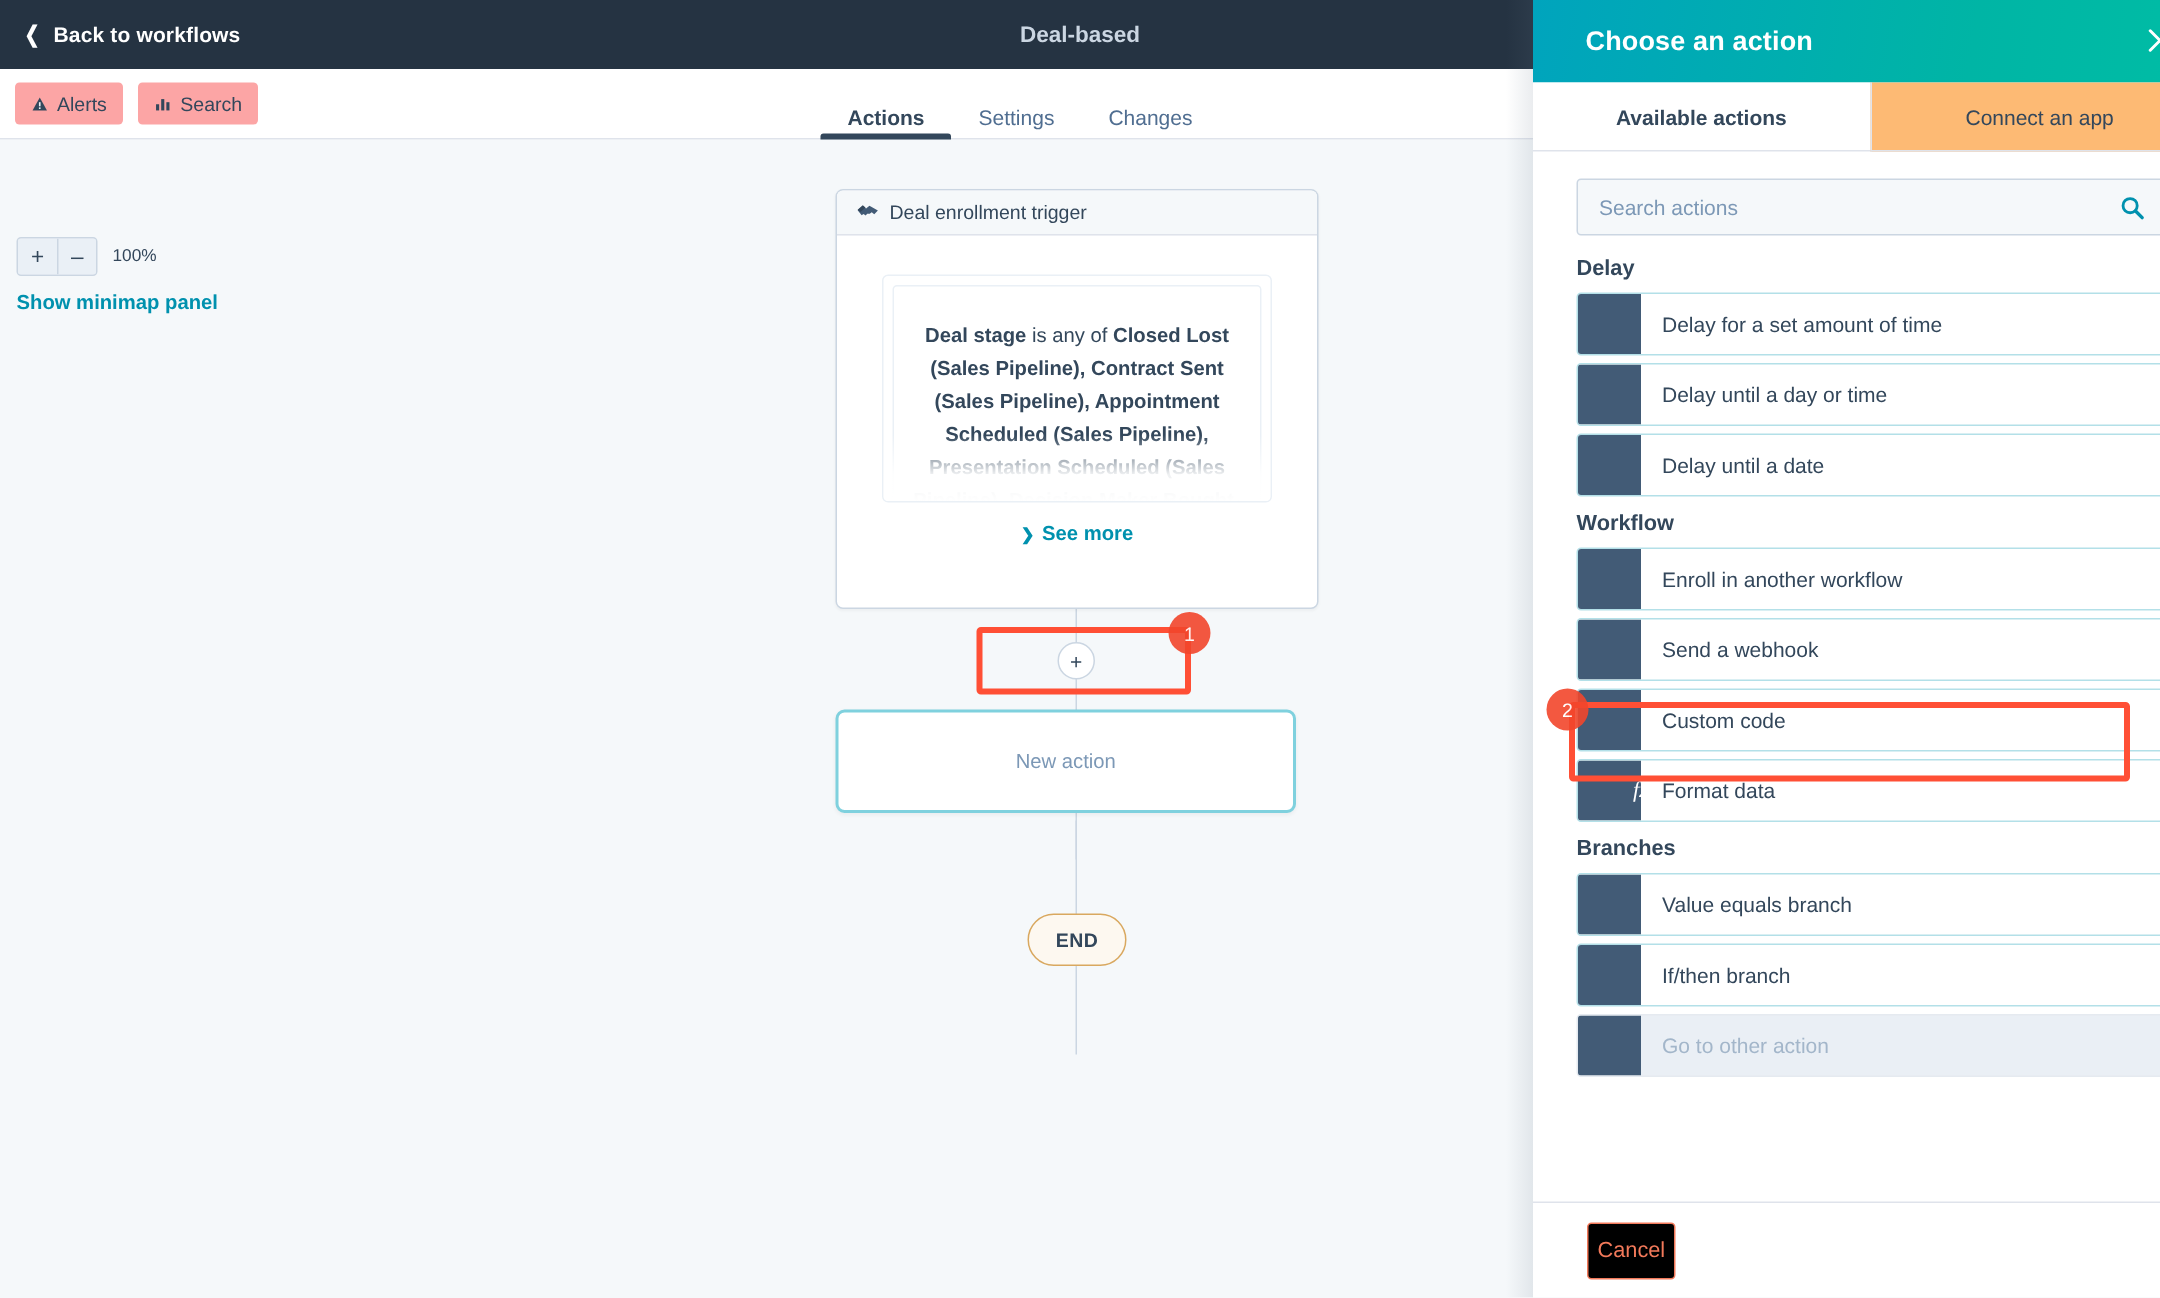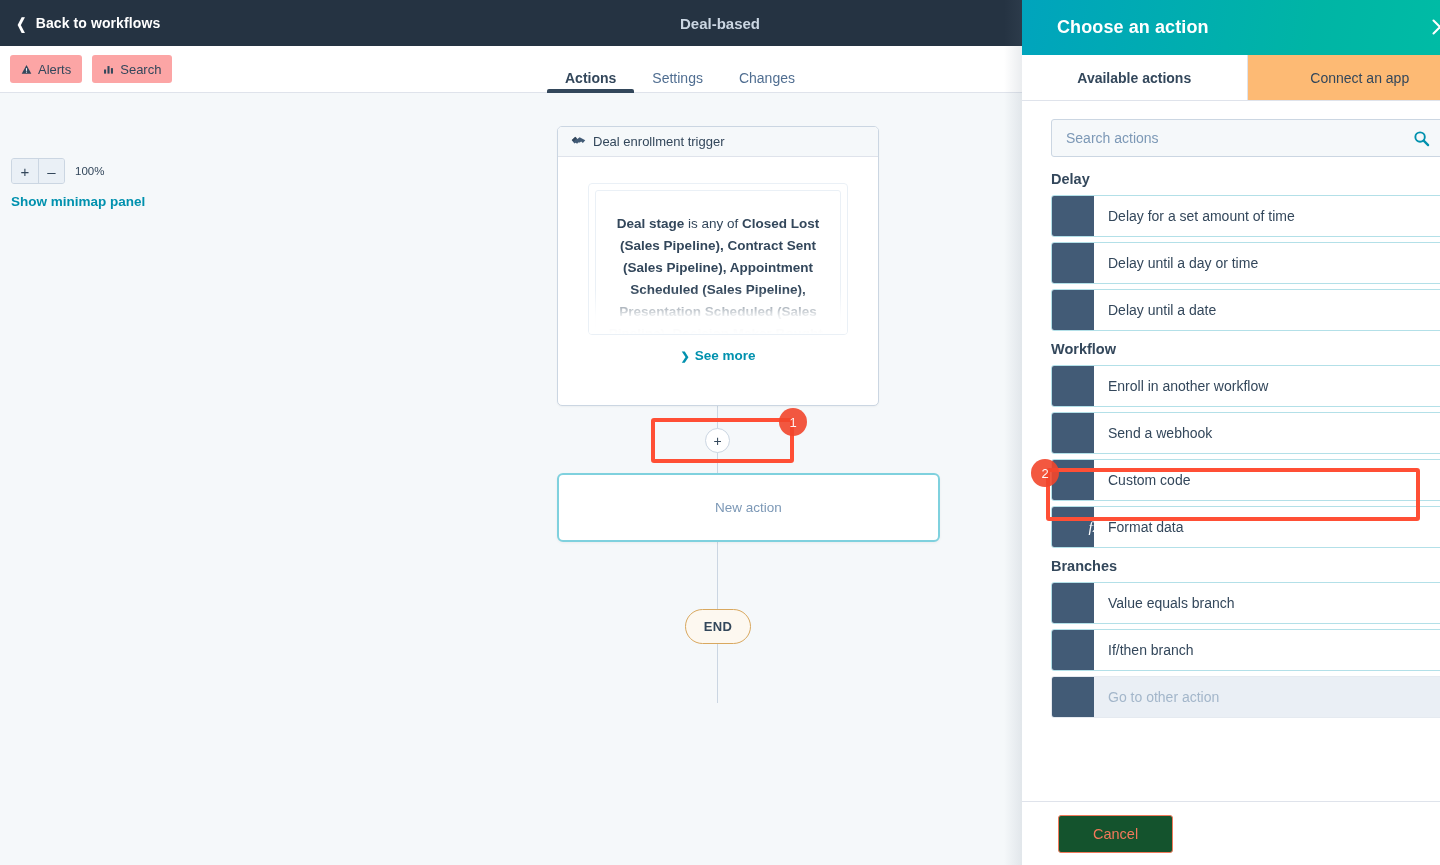--- a/index.html
+++ b/index.html
@@ -253,21 +253,21 @@
     align-items: center;
     justify-content: center;
     font-size: 14px;
     cursor: pointer;
     z-index: 3;
   }
 
   .new-action {
     position: absolute;
     left: 557px; top: 473px;
-    width: 383px; height: 69px;
+    width: 307px; height: 69px;
     background: #ffffff;
     border: 2px solid #7fd1de;
     border-radius: 6px;
     display: flex;
     align-items: center;
     justify-content: center;
     font-size: 13.5px;
     color: #7c98b6;
     box-shadow: 0 1px 3px rgba(0,0,0,.05);
     cursor: pointer;
@@ -455,22 +455,22 @@
   .panel-footer {
     height: 64px;
     border-top: 1px solid #dfe3eb;
     background: #ffffff;
     display: flex;
     align-items: center;
     padding-left: 36px;
   }
   .cancel-btn {
     height: 38px;
-    padding: 0 34px;
-    background: #14532d;
+    padding: 0 6px;
+    background: #000000;
     border: 1px solid #f2795a;
     border-radius: 3px;
     color: #f2795a;
     font-size: 14.5px;
     font-family: inherit;
     cursor: pointer;
   }
 </style>
 </head>
 <body>

